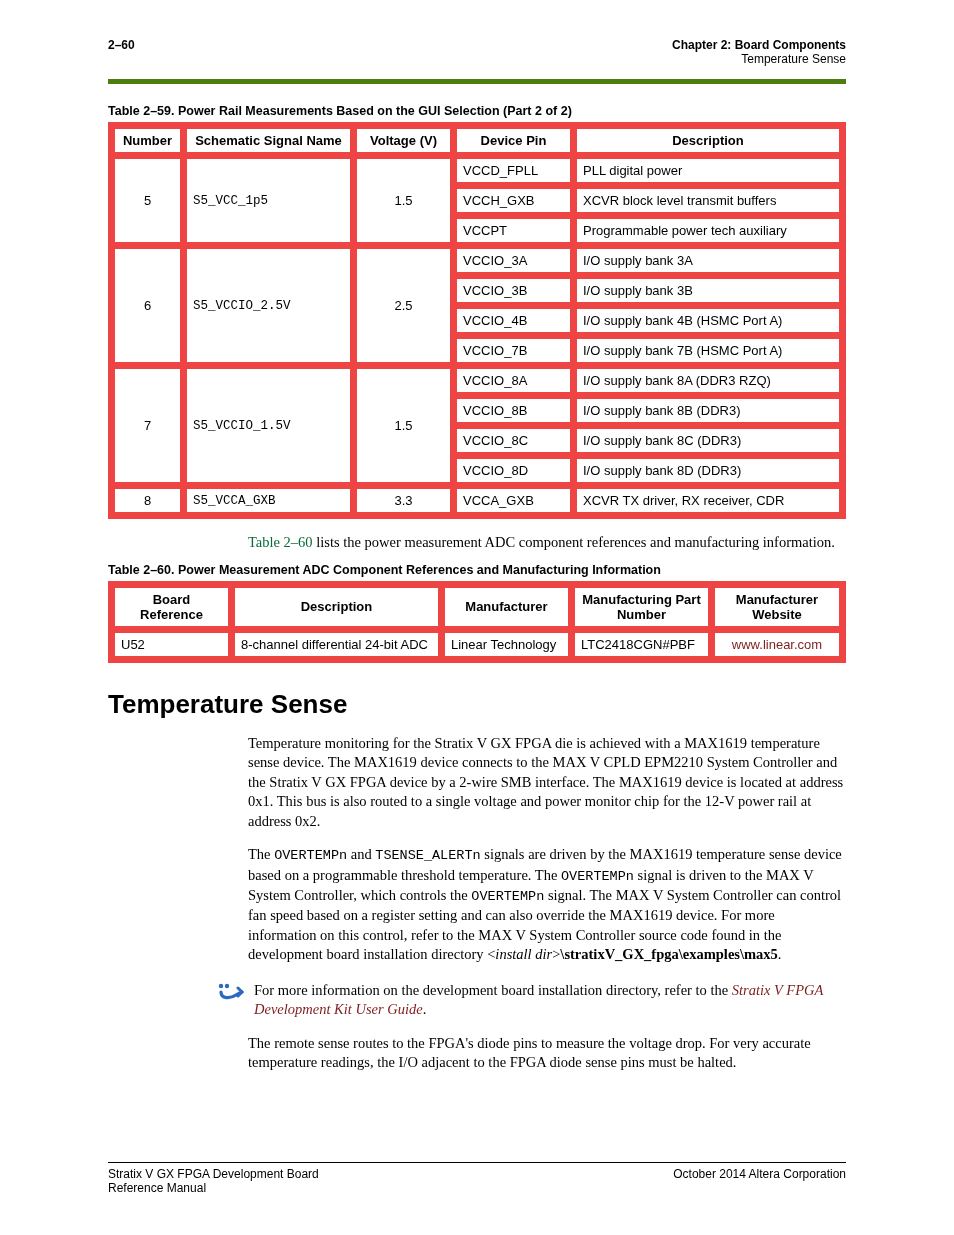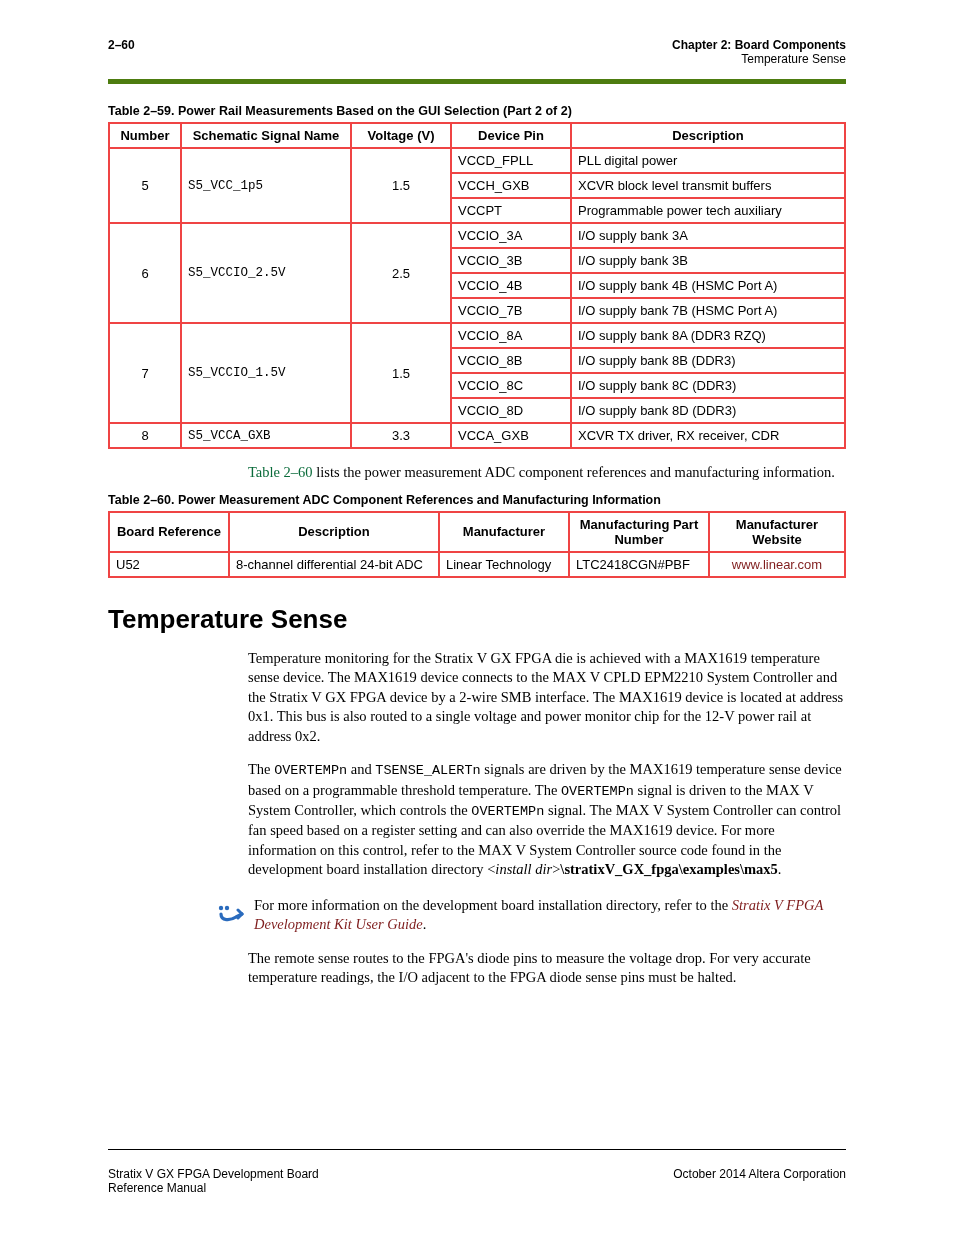--- a/index.html
+++ b/index.html
@@ -34,21 +34,21 @@
     margin-top: 40px;
     margin-bottom: 4px;
   }
   table {
     border-collapse: collapse;
     width: 100%;
     font-family: Arial, Helvetica, sans-serif;
     font-size: 13px;
   }
   th, td {
-    border: 2px solid #ef4444;
+    border: 7px solid #ef4444;
     padding: 4px 6px;
     vertical-align: middle;
   }
   th {
     font-weight: bold;
     text-align: center;
   }
   td.center { text-align: center; }
   td.signal { font-family: "Courier New", monospace; font-size: 12.5px; }
   .body-para {
@@ -62,21 +62,21 @@
   h2.section-title {
     font-family: Arial, Helvetica, sans-serif;
     font-weight: bold;
     font-size: 26px;
     margin-top: 26px;
     margin-bottom: 4px;
   }
   .link-green { color: #7f1d1d; }
   .note-block {
     display: flex;
-    align-items: center;
+    align-items: flex-start;
     margin-top: 16px;
     gap: 10px;
     margin-left: 110px;
   }
   .note-icon {
     flex: 0 0 24px;
     margin-top: 2px;
   }
   .note-text {
     flex: 1;
@@ -86,21 +86,21 @@
   .footer {
     position: absolute;
     bottom: 40px;
     left: 108px;
     right: 108px;
     display: flex;
     justify-content: space-between;
     font-family: Arial, Helvetica, sans-serif;
     font-size: 12px;
     border-top: 1px solid #000;
-    padding-top: 17px;
+    padding-top: 4px;
   }
   .footer-right { text-align: right; }
 </style>
 </head>
 <body>
 
 <div class="header">
   <div class="header-left">2–60</div>
   <div class="header-right">
     <div class="chapter">Chapter 2: Board Components</div>

